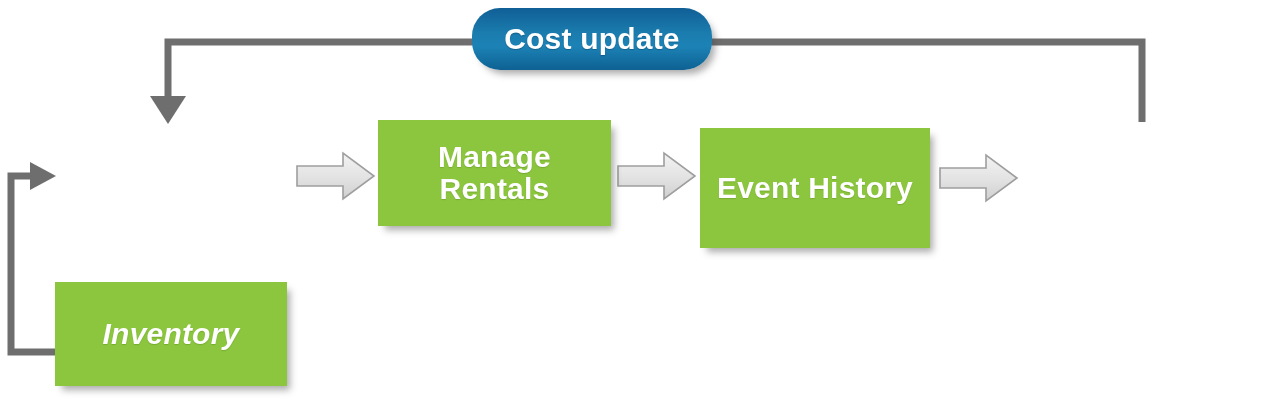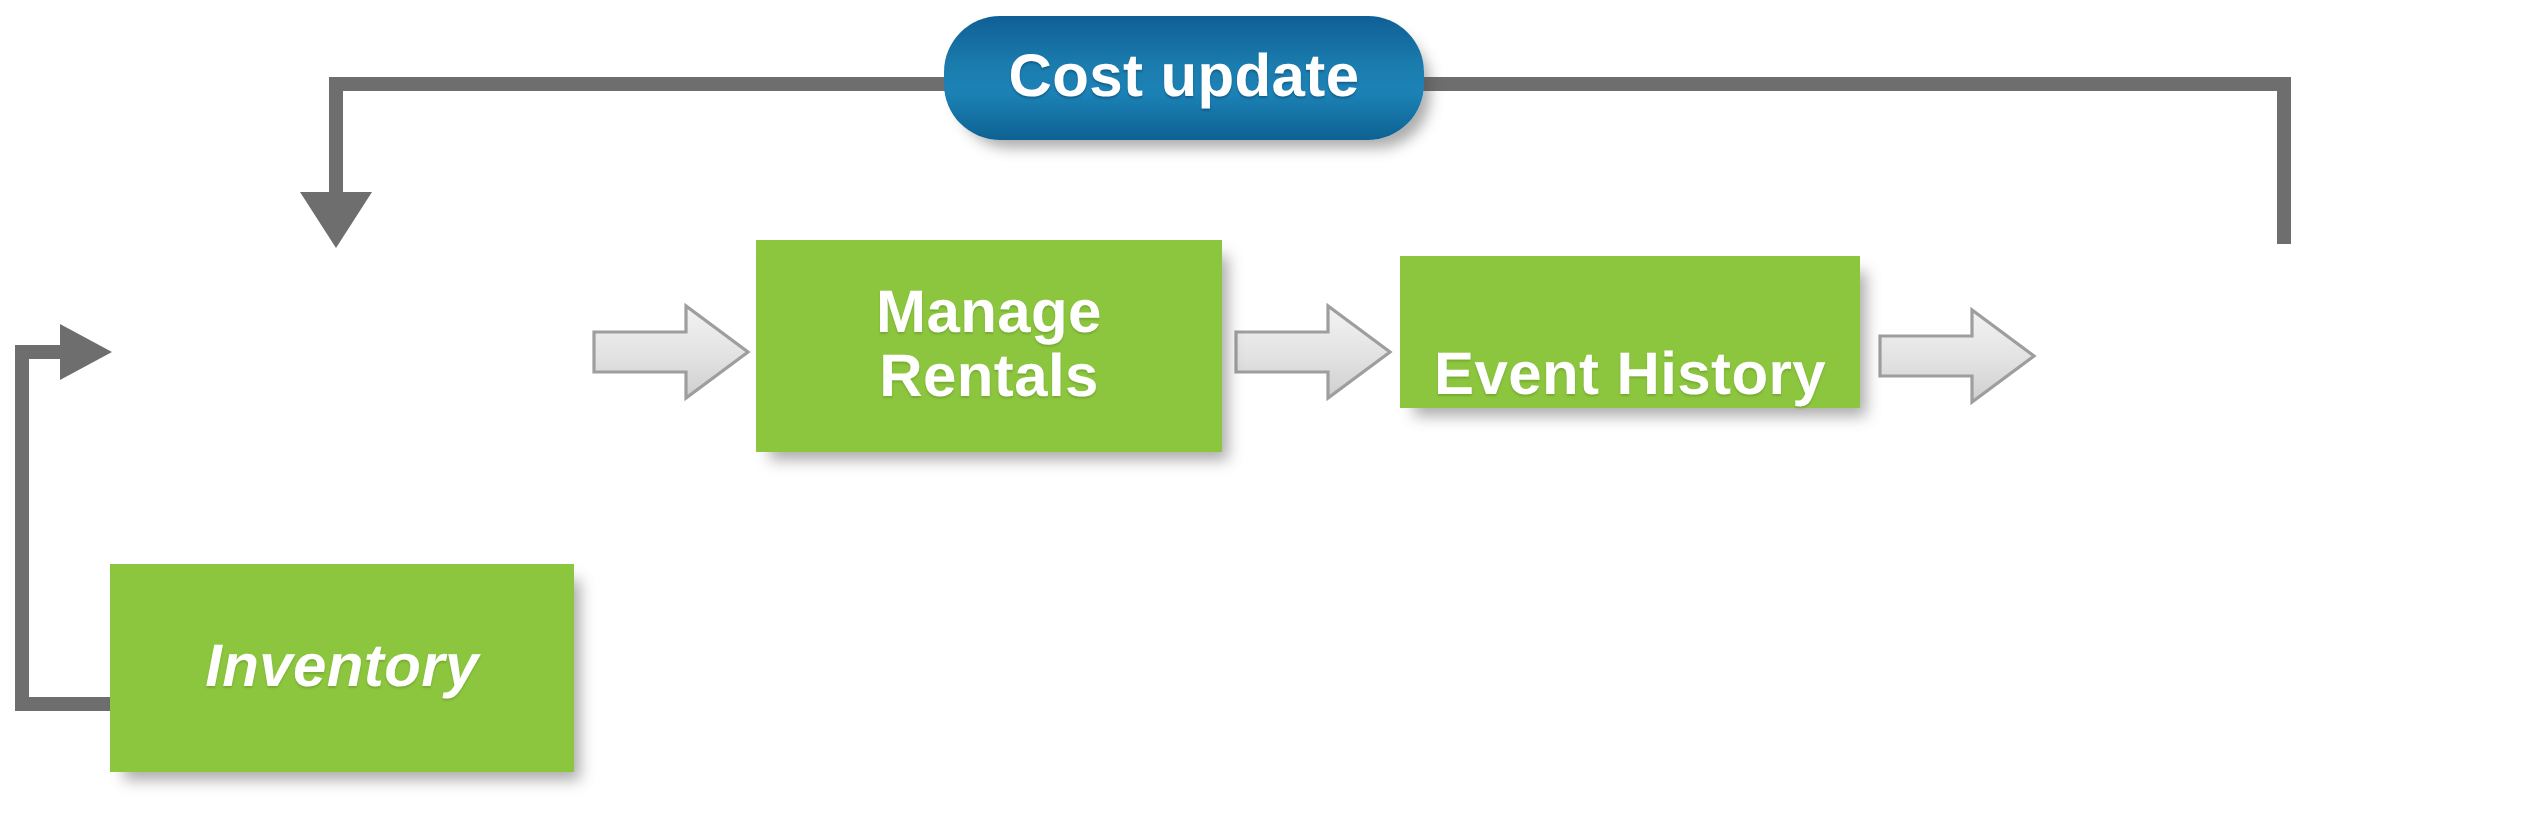--- a/index.html
+++ b/index.html
@@ -121,21 +121,21 @@
   <div class="node node-blue" style="left:472px; top:8px; width:240px; height:62px;border-radius:28px;">
     <span class="label">Cost update</span>
   </div>
 
 
   <div class="node node-green" style="left:378px; top:120px; width:233px; height:106px;">
     <span class="label">Manage
 Rentals</span>
   </div>
 
-  <div class="node node-green" style="left:700px; top:128px; width:230px; height:76px;align-items:flex-end;">
+  <div class="node node-green" style="left:700px; top:128px; width:230px; height:120px;">
     <span class="label">Event History</span>
   </div>
 
 
   <div class="node node-green" style="left:55px; top:282px; width:232px; height:104px;font-style:italic;">
     <span class="label">Inventory</span>
   </div>
 
 </div>
 

